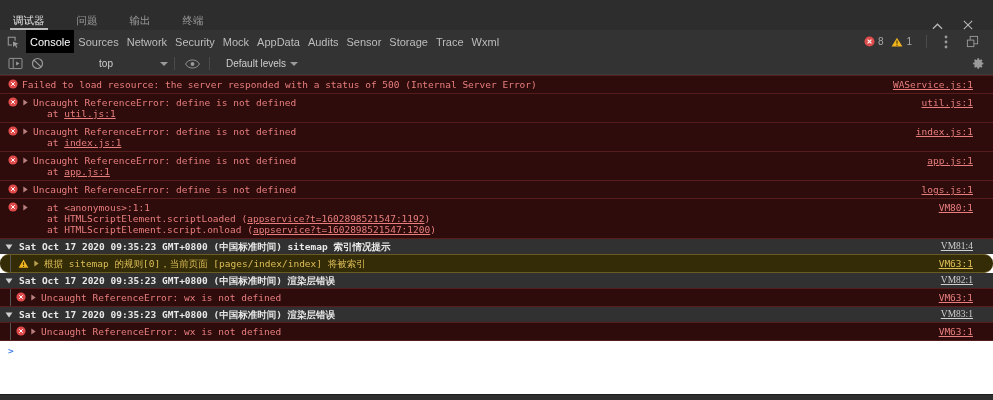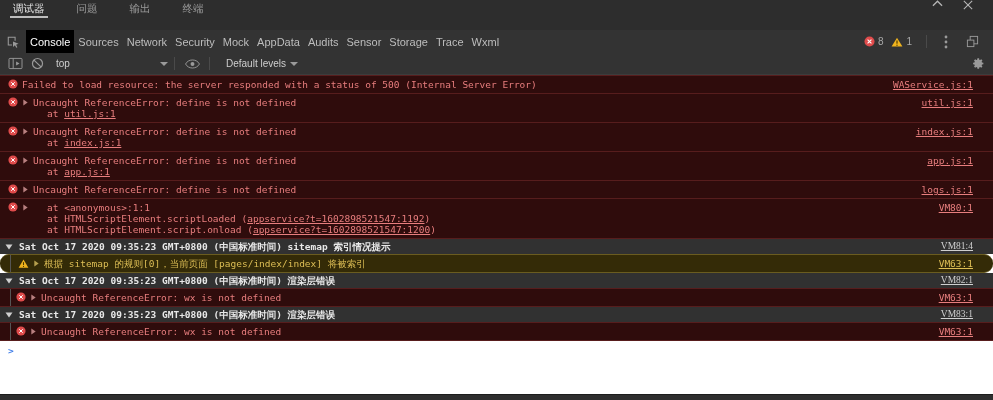--- a/index.html
+++ b/index.html
@@ -5,39 +5,39 @@
   * { margin:0; padding:0; box-sizing:border-box; }
   html,body { background:#1a1a1a; }
   .app {
     width:993px; height:400px; position:relative; overflow:hidden;
     background:#242424;
     font-family:"Liberation Sans","DejaVu Sans",sans-serif;
     display:flex; flex-direction:column;
     -webkit-font-smoothing:antialiased;
   }
   
-  .titlebar { height:30px; background:#2d2d2d; display:flex; align-items:flex-start; padding:0 10px; flex:0 0 auto; }
+  .titlebar { height:30px; background:#2d2d2d; display:flex; align-items:flex-end; padding:0 10px; flex:0 0 auto; }
   .ptab { display:flex; align-items:center; padding:0 3px; margin-right:26px; font-size:10.5px; color:#9a9a9a; border-bottom:2px solid transparent; padding-top:2px; cursor:pointer; }
   .ptab.active { color:#e6e6e6; border-bottom-color:#bdbdbd; }
   .titlebar .spacer { flex:1; }
   .winbtn { display:flex; align-items:center; padding:0 10px; cursor:pointer; }
   
   .tabbar { height:23px; background:#333333; display:flex; align-items:stretch; flex:0 0 auto; }
   .toolbtn { width:26px; display:flex; align-items:center; justify-content:center; cursor:pointer; }
   .dtab { display:flex; align-items:center; padding:0 4px; font-size:11px; color:#bdbdbd; cursor:pointer; white-space:nowrap; }
   .dtab.active { background:#000000; color:#ffffff; }
   .tab-right { margin-left:auto; display:flex; align-items:center; padding-right:8px; }
   .badge { display:flex; align-items:center; font-size:10px; color:#a8a8a8; margin-right:8px; cursor:pointer; }
   .badge svg { margin-right:3px; }
   .vsep { width:1px; height:13px; background:#4a4a4a; margin:0 6px; }
   
   .toolbar { height:22px; background:#333333; display:flex; align-items:center; padding:0 4px; flex:0 0 auto; border-bottom:1px solid #3c3c3c; }
   .tb-icon { width:22px; height:18px; display:flex; align-items:center; justify-content:center; cursor:pointer; }
   .context { display:flex; align-items:center; width:112px; margin-left:8px; font-size:10px; color:#cfcfcf; cursor:pointer; }
-  .context .lbl { flex:1; }
+  .context .lbl { flex:1;text-align:center; }
   .caret { width:0; height:0; border-left:4px solid transparent; border-right:4px solid transparent; border-top:4px solid #9a9a9a; margin-left:4px; }
   .filter-input { width:212px; height:15px; background:#242424; border:1px solid #2a2a2a; color:#dddddd; font-size:10px; padding:0 6px; outline:none; margin-left:4px; font-family:"Liberation Sans","DejaVu Sans",sans-serif; }
   .filter-input::placeholder { color:#757575; }
   .levels { display:flex; align-items:center; margin-left:10px; font-size:10px; color:#cfcfcf; cursor:pointer; }
   .toolbar .spacer { flex:1; }
   
   .console { flex:1; display:flex; flex-direction:column; background:#ffffff; overflow:hidden;
              font-family:"DejaVu Sans Mono","Liberation Mono",monospace; font-size:9.5px; line-height:11px; }
   .crow { display:flex; align-items:flex-start; padding:3px 0 3px 8px; position:relative; }
   .crow.err  { background:#2f0c0c; color:#e87e7e; border-bottom:1px solid #571d1d; }

